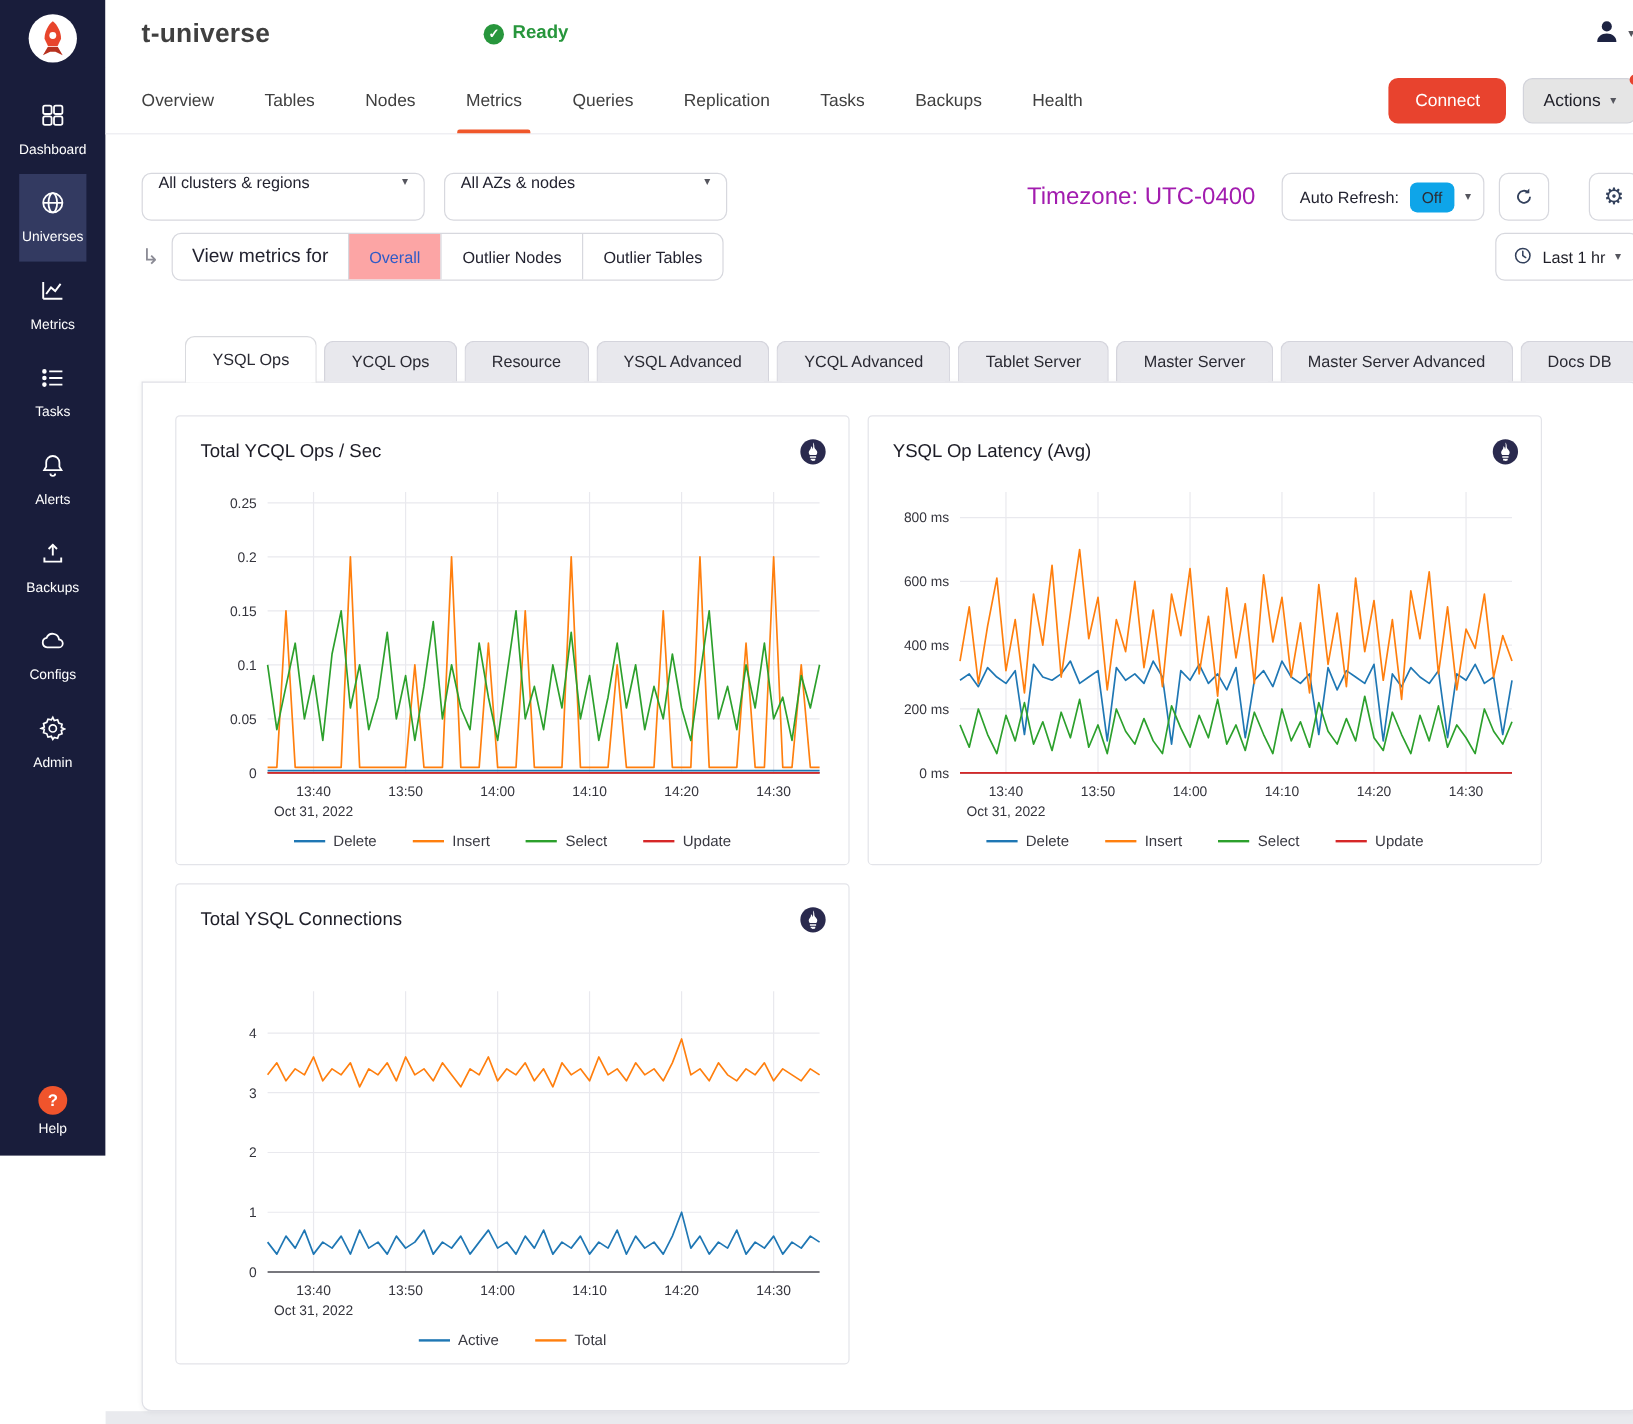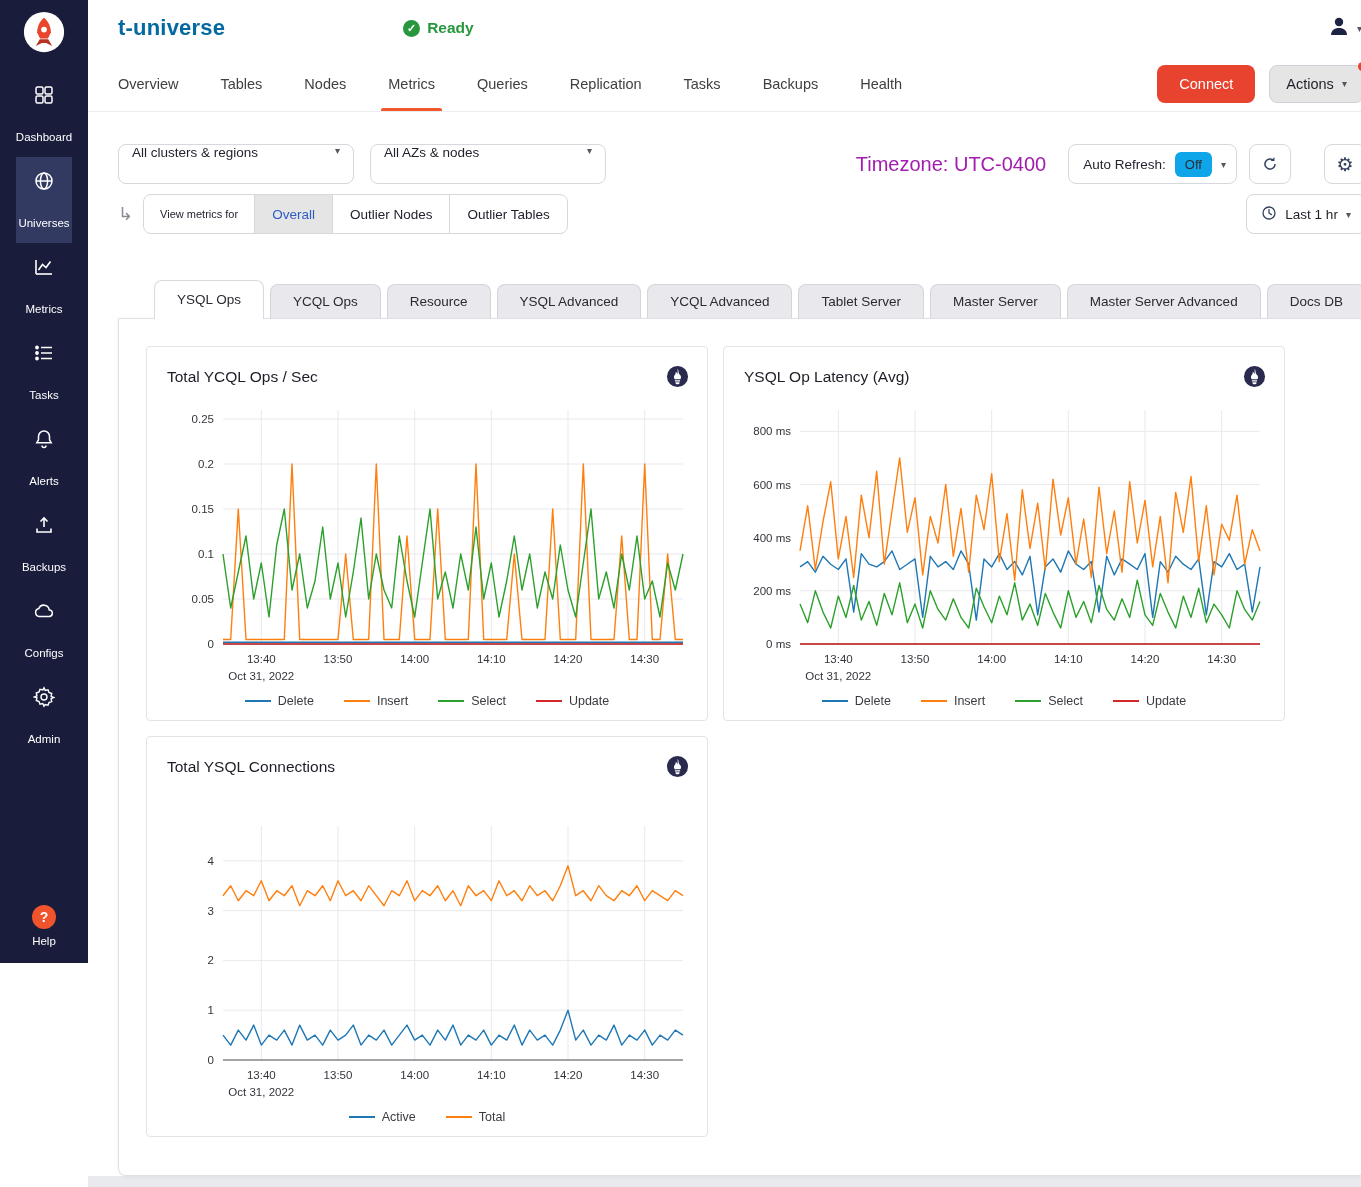--- a/index.html
+++ b/index.html
@@ -14,39 +14,39 @@
   .caret { font-size:10px; color:#55565e; }
 
   
   .sidebar {
     width:88px; min-width:88px; height:963px; background:#191d3b;
     display:flex; flex-direction:column; align-items:center; color:#fff;
   }
   .logo { margin:9px 0 12px; cursor:pointer; }
   .side-item {
     width:100%; padding:13px 0 14px; display:flex; flex-direction:column;
-    align-items:center; gap:25px; cursor:pointer; font-size:11.5px;
+    align-items:center; gap:12px; cursor:pointer; font-size:11.5px;
   }
   .side-item.active { background:#333a61; }
   .side-icon { height:22px; display:flex; align-items:center; justify-content:center; }
   .side-label { color:#fff; }
   .side-help {
     margin-top:auto; padding-bottom:16px; display:flex; flex-direction:column;
     align-items:center; gap:6px; font-size:11.5px; cursor:pointer;
   }
   .help-circle {
     width:24px; height:24px; border-radius:50%; background:#f0542c; color:#fff;
     display:flex; align-items:center; justify-content:center; font-weight:bold; font-size:14px;
   }
 
   
   .main { flex:1; display:flex; flex-direction:column; background:#fff; }
 
   .topbar { display:flex; align-items:center; height:58px; background:#fff; padding:0 24px 0 30px; }
-  .topbar h1 { font-size:22px; font-weight:700; margin:0; color:#0369a1; letter-spacing:.2px; }
+  .topbar h1 { font-size:22px; font-weight:700; margin:0; color:#404040; letter-spacing:.2px; }
   .ready { display:flex; align-items:center; gap:7px; margin-left:178px; color:#27963c; font-weight:700; font-size:15.5px; }
   .check {
     width:17px; height:17px; border-radius:50%; background:#27963c; color:#fff;
     font-size:11px; display:flex; align-items:center; justify-content:center; font-weight:700;
   }
   .user-menu { display:flex; align-items:center; gap:6px; cursor:pointer; }
 
   .navbar { display:flex; align-items:center; height:57px; background:#fff; padding:0 22px 0 30px; border-bottom:1px solid #ececf0; }
   .nav-tabs { display:flex; height:100%; }
   .nav-tab { padding:0 21px; height:100%; display:flex; align-items:center; font-size:14.5px; color:#404040; cursor:pointer; position:relative; white-space:nowrap; }
@@ -65,23 +65,23 @@
   .dd .caret { margin-left:auto; }
   .tz { font-size:20px; color:#a21caf; font-weight:500; margin-right:22px; }
   .auto-refresh { height:40px; border:1px solid #d7d8de; border-radius:8px; display:flex; align-items:center; padding:0 10px 0 14px; gap:9px; font-size:13.5px; background:#fff; cursor:pointer; margin-right:12px; }
   .off-pill { background:#0ea5e9; border-radius:6px; padding:5px 10px; font-size:13px; color:#2c2c34; }
   .iconbtn { width:42px; height:40px; border:1px solid #d7d8de; border-radius:8px; background:#fff; cursor:pointer; display:flex; align-items:center; justify-content:center; }
   .gearbtn { margin-left:33px; font-size:19px; color:#33415c; }
 
   .frow2 { display:flex; align-items:center; margin-top:10px; }
   .hookarrow { font-size:18px; color:#8b8b95; margin-right:10px; }
   .viewgroup { display:flex; border:1px solid #d7d8de; border-radius:8px; overflow:hidden; height:40px; background:#fff; }
-  .vg-label { padding:0 16px; display:flex; align-items:center; font-size:11px; color:#232330; }
+  .vg-label { padding:0 16px; display:flex; align-items:center; font-size:16px; color:#232330; }
   .vtab { padding:0 17px; border-left:1px solid #d7d8de; display:flex; align-items:center; cursor:pointer; font-size:13.5px; color:#232330; }
-  .vtab.active { background:#e5e5e5; color:#2f5bc7; font-weight:500; }
+  .vtab.active { background:#fca5a5; color:#2f5bc7; font-weight:500; }
   .timerange { height:40px; padding:0 14px; border-radius:8px; border:1px solid #d7d8de; display:flex; gap:8px; align-items:center; font-size:13.5px; background:#fff; cursor:pointer; font-family:inherit; color:#1f1f28; }
 
   .mtabs { display:flex; align-items:flex-end; gap:6px; margin-top:46px; position:relative; z-index:2;padding-left:36px; }
   .mtab { padding:0 22px; height:34px; display:flex; align-items:center; background:#e8e8ed; border:1px solid #d4d4dc; border-bottom:none; border-radius:8px 8px 0 0; font-size:13.5px; color:#2a2a33; cursor:pointer; white-space:nowrap; }
   .mtab.active { background:#fff; height:39px; border-color:#d9dade; font-weight:500; margin-bottom:-1px; padding-bottom:1px; }
 
   .panel { position:relative; z-index:1; border:1px solid #dfe0e6; background:#fff; border-radius:0 8px 8px 8px; padding:27px 27px 38px; box-shadow:0 1px 4px rgba(20,20,40,.05); }
   .cards { display:grid; grid-template-columns:repeat(2,562px); gap:15px; }
   .chart-card { background:#fff; border:1px solid #e3e4e9; border-radius:4px; padding:14px 14px 12px; }
   .card-head { display:flex; justify-content:space-between; align-items:center; padding:4px 4px 0 6px; }

